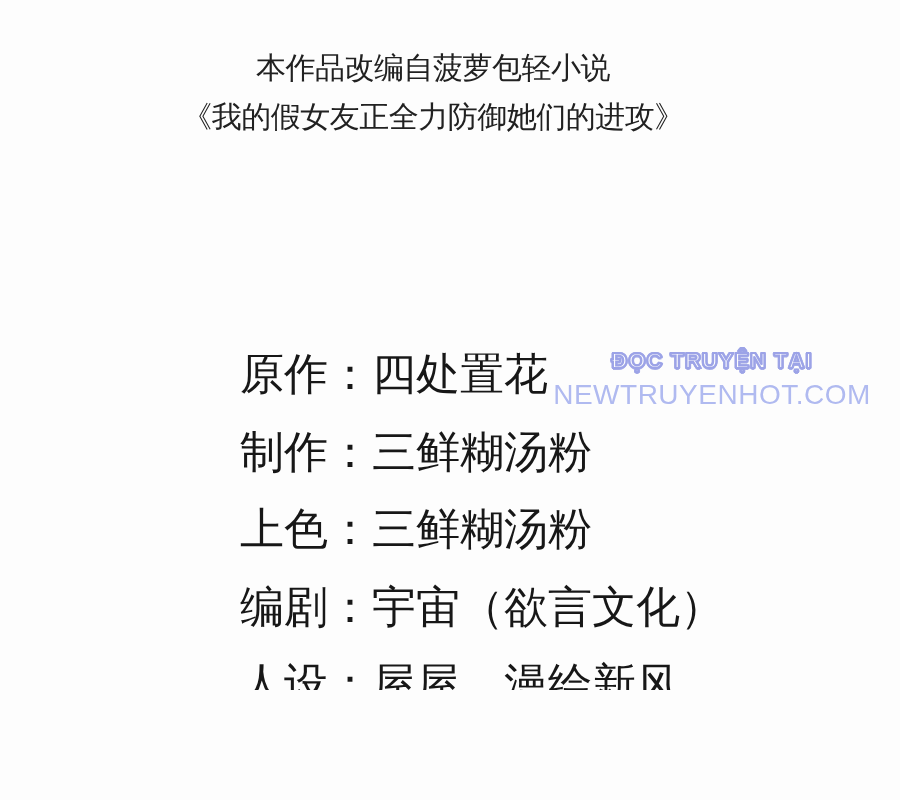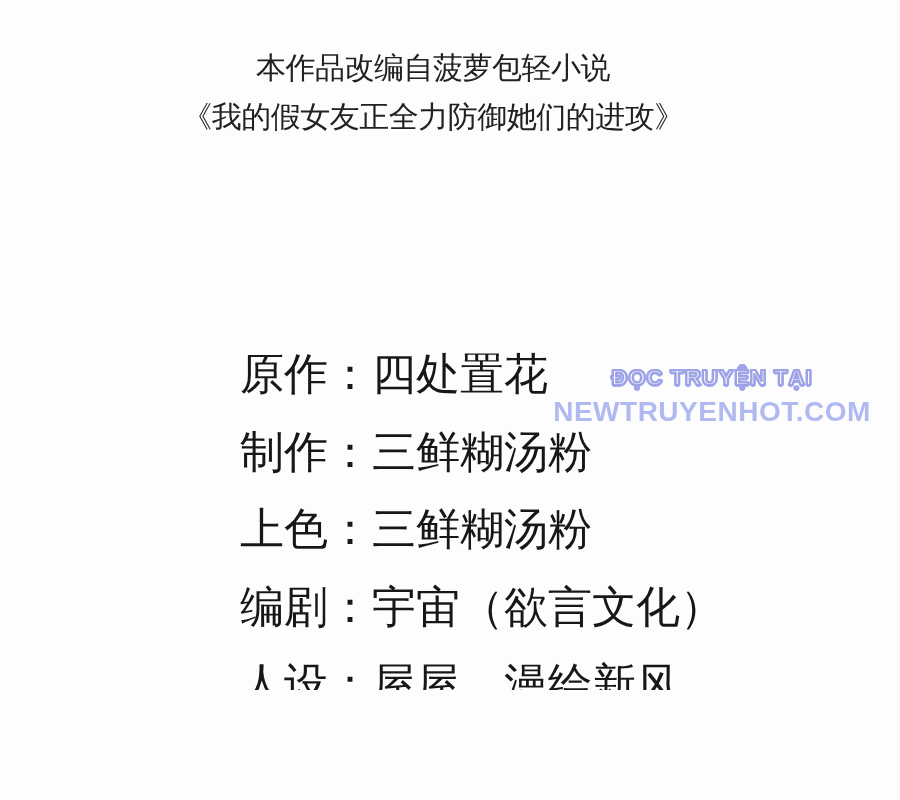--- a/index.html
+++ b/index.html
@@ -40,21 +40,21 @@
     font-size: 44px;
     line-height: 63.5px;
     font-weight: 500;
     color: #171717;
     white-space: nowrap;
   }
   .credit-row { display: block; margin-top: 14px; }
   
   .watermark {
     position: absolute;
-    top: 365px;
+    top: 348px;
     left: 540px;
     width: 344px;
     text-align: center;
     mix-blend-mode: multiply;
     white-space: nowrap;
     pointer-events: none;
   }
   .wm-tagline {
     font-size: 22px;
     line-height: 26px;
@@ -65,21 +65,21 @@
     text-shadow:
       -1.5px 0 #a8aeea, 1.5px 0 #a8aeea,
       0 -1.5px #a8aeea, 0 1.5px #a8aeea,
       -1px -1px #a8aeea, 1px -1px #a8aeea,
       -1px 1px #a8aeea, 1px 1px #a8aeea;
   }
   .wm-url {
     margin-top: 4px;
     font-size: 28px;
     line-height: 34px;
-    font-weight: 700;
+    font-weight: 400;
     letter-spacing: 0.5px;
     color: #b2bcf2;
   }
 </style>
 </head>
 <body>
 
 <div class="page">
 
   <div class="titles">

